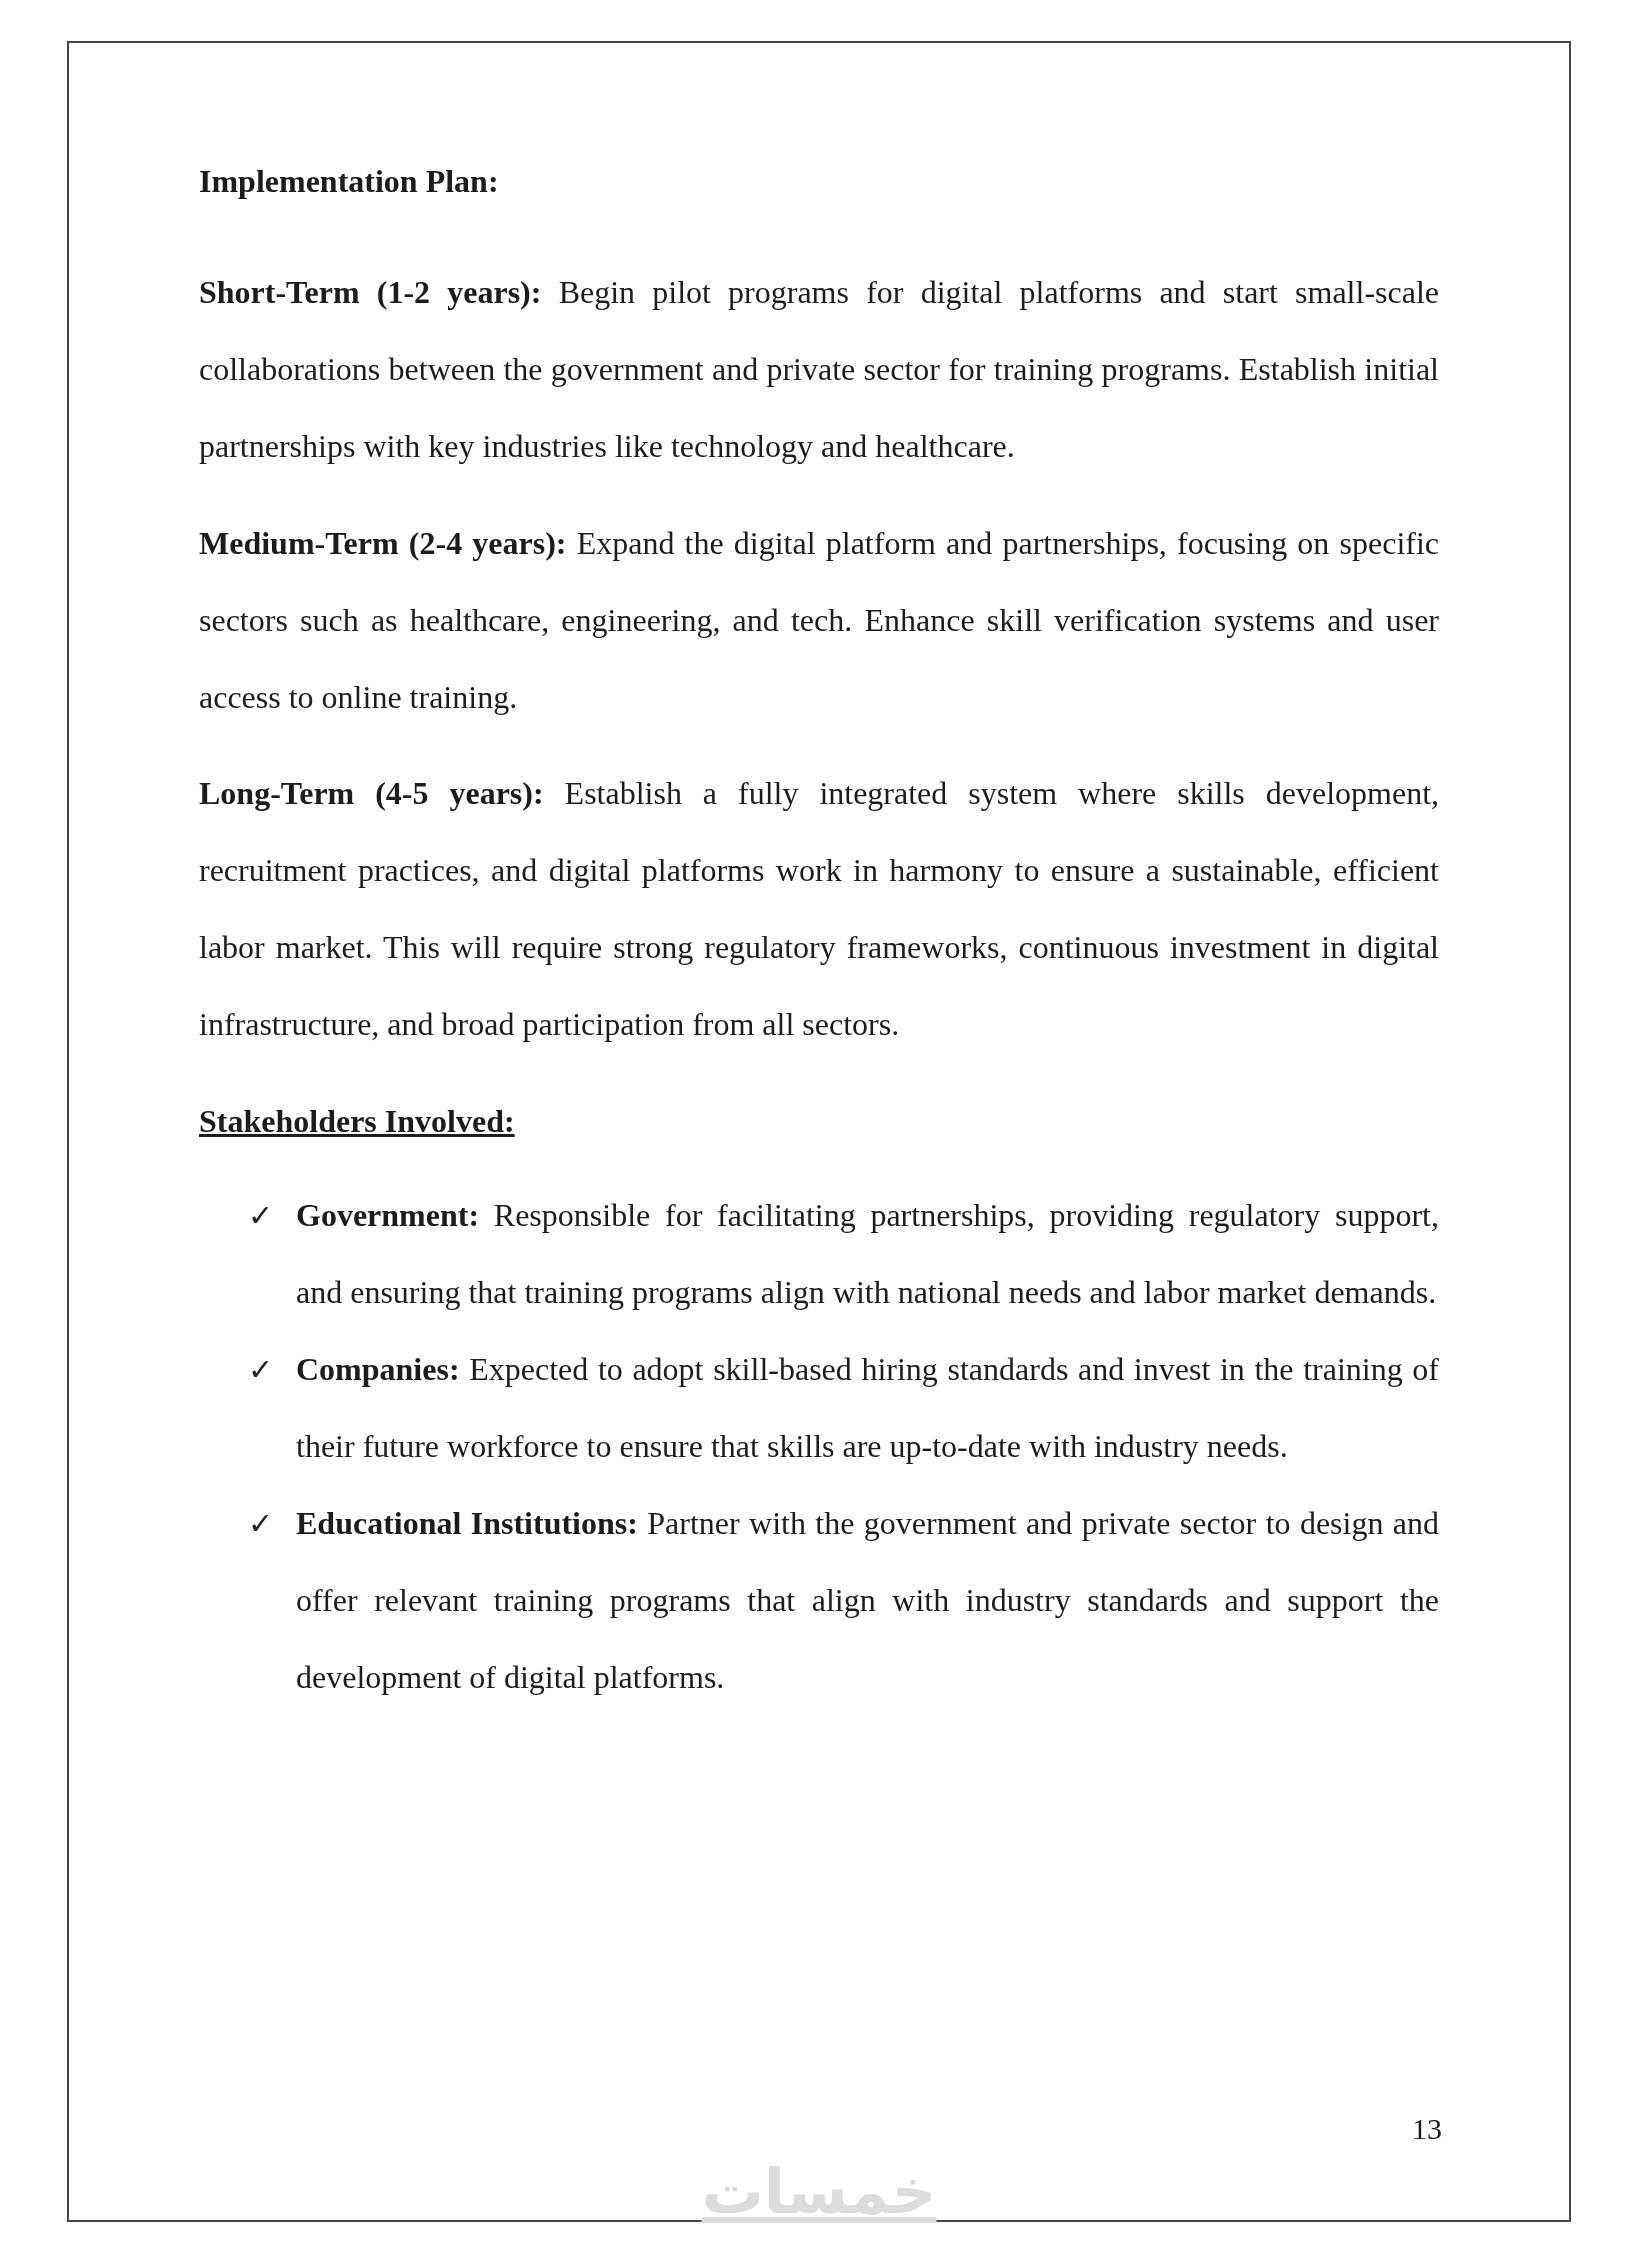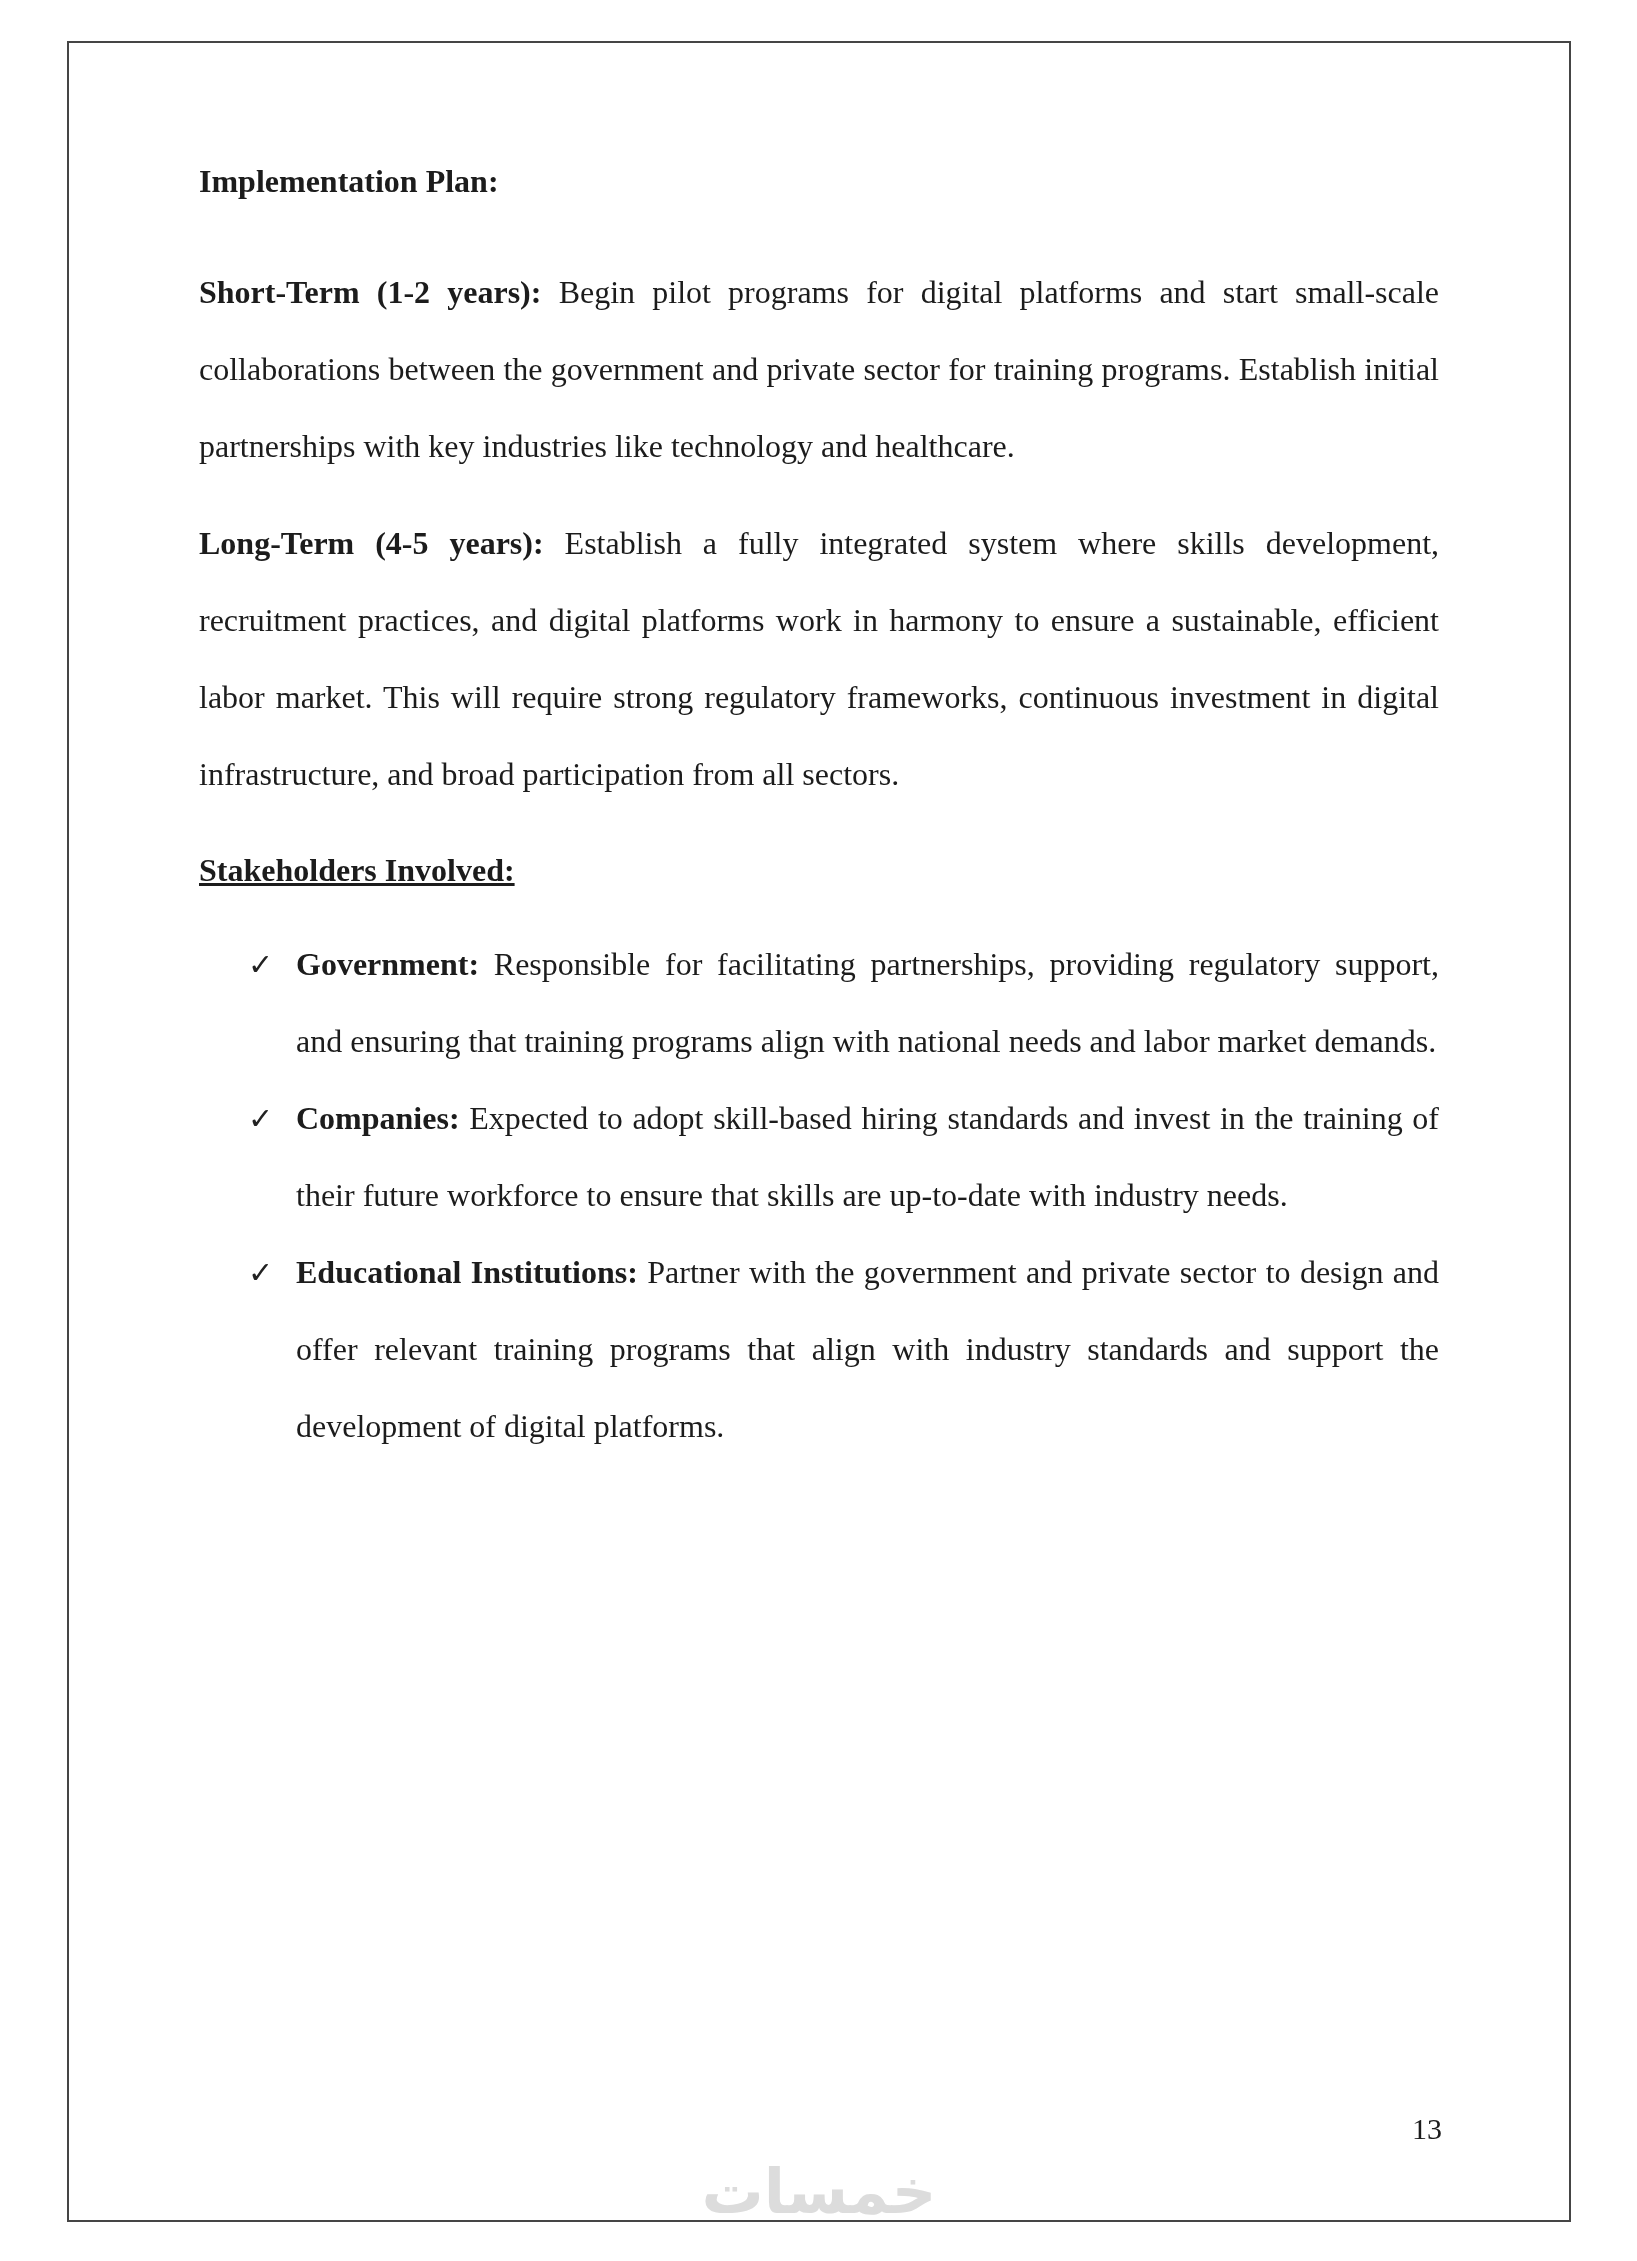--- a/index.html
+++ b/index.html
@@ -69,34 +69,36 @@
     left: 50%;
     bottom: 1.6px;
     transform: translateX(-50%);
     font-family: "DejaVu Sans", sans-serif;
     font-weight: bold;
     font-size: 62px;
     line-height: 0.85;
     color: #dcdcdc;
     direction: rtl;
     white-space: nowrap;
+    text-decoration: underline;
   }
 </style>
 </head>
 <body>
 
 <div class="page">
 
   <div class="content">
 
     <p class="heading title-heading">Implementation Plan:</p>
 
 
     <p class="para"><strong>Short-Term (1-2 years):</strong> <span>Begin pilot programs for digital platforms and start small-scale collaborations between the government and private sector for training programs. Establish initial partnerships with key industries like technology and healthcare.</span></p>
 
+    <p class="para"><strong>Medium-Term (2-4 years):</strong> <span>Expand the digital platform and partnerships, focusing on specific sectors such as healthcare, engineering, and tech. Enhance skill verification systems and user access to online training.</span></p>
 
     <p class="para"><strong>Long-Term (4-5 years):</strong> <span>Establish a fully integrated system where skills development, recruitment practices, and digital platforms work in harmony to ensure a sustainable, efficient labor market. This will require strong regulatory frameworks, continuous investment in digital infrastructure, and broad participation from all sectors.</span></p>
 
     <p class="heading stakeholders-heading">Stakeholders Involved:</p>
 
     <ul class="checklist">
 
       <li><span class="check">✓</span><strong>Government:</strong> <span>Responsible for facilitating partnerships, providing regulatory support, and ensuring that training programs align with national needs and labor market demands.</span></li>
 
       <li><span class="check">✓</span><strong>Companies:</strong> <span>Expected to adopt skill-based hiring standards and invest in the training of their future workforce to ensure that skills are up-to-date with industry needs.</span></li>

